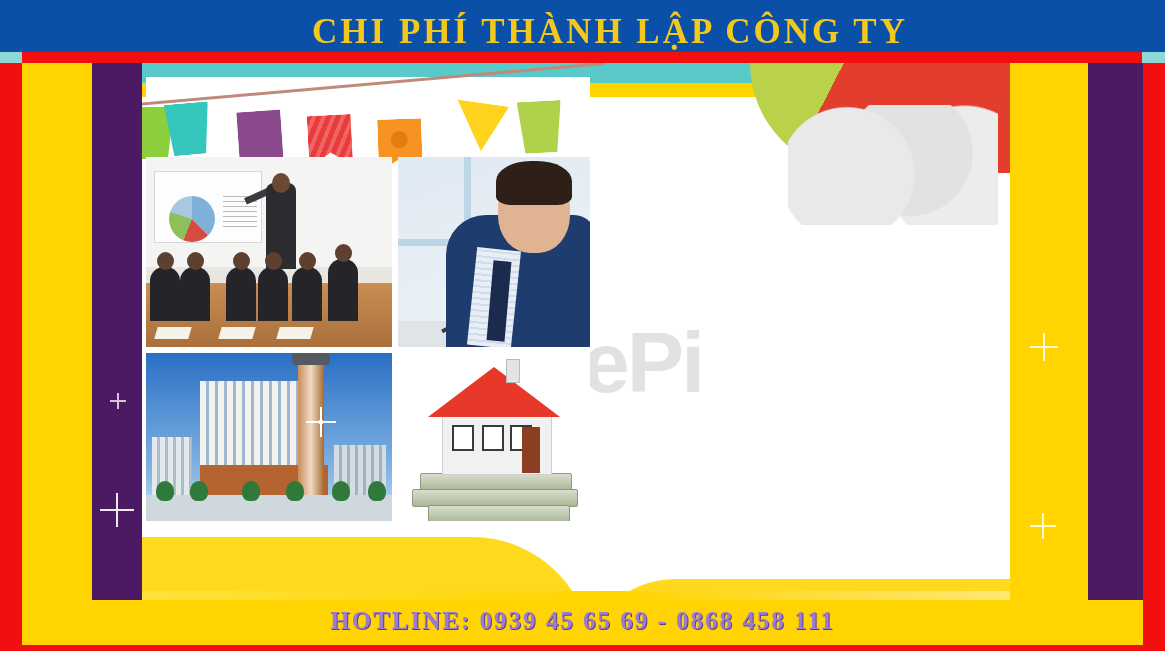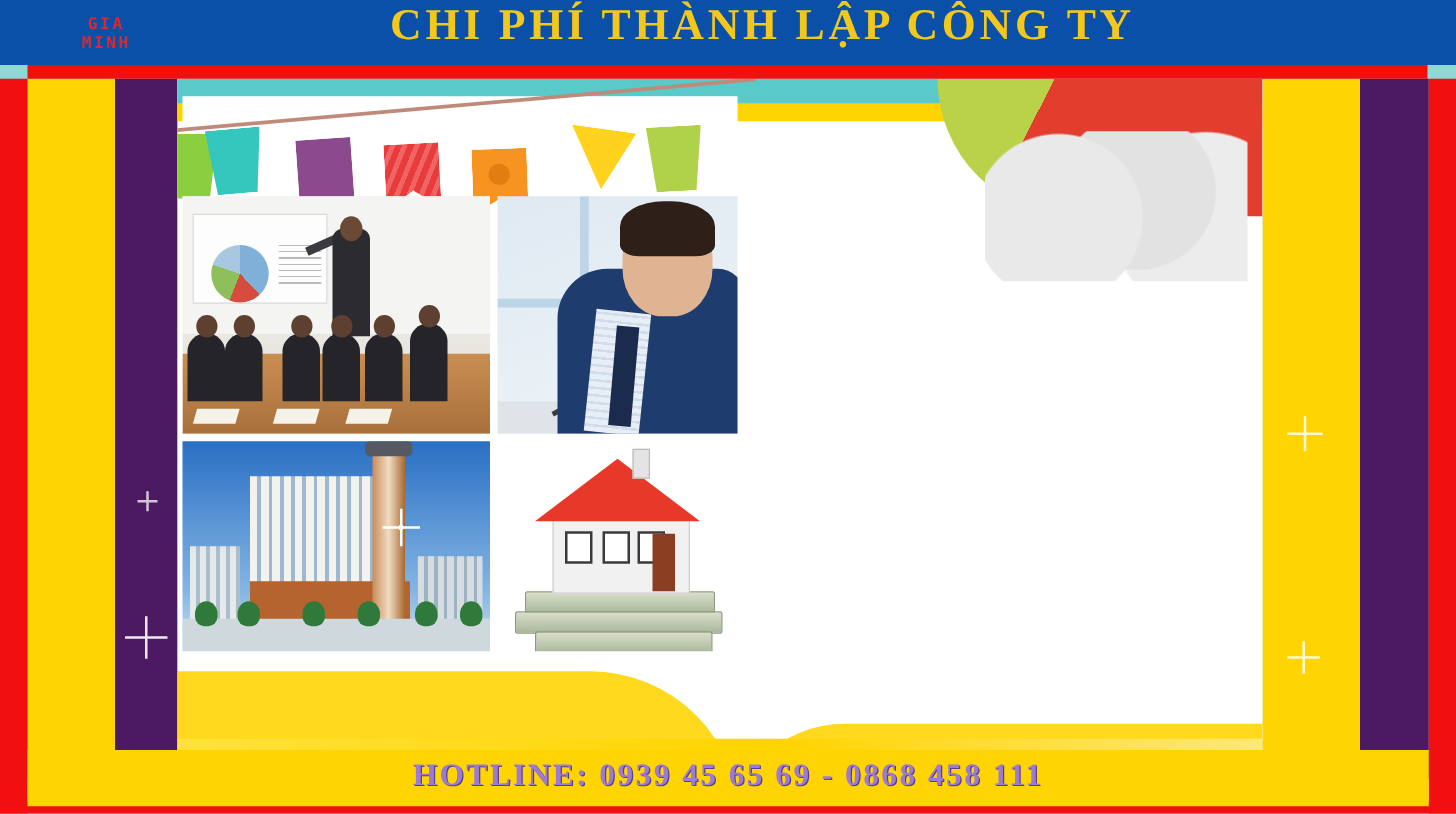--- a/index.html
+++ b/index.html
@@ -5,21 +5,21 @@
   html,body{margin:0;padding:0;background:#7fd8d4;}
   body{font-family:"Liberation Sans",sans-serif;}
   #poster{position:relative;width:1165px;height:651px;overflow:hidden;background:#8ed9d6;}
 
   
   .header{position:absolute;left:0;top:0;width:1165px;height:52px;background:#0b50a8;z-index:30;}
   .header-redline{position:absolute;left:22px;top:52px;width:1120px;height:11px;background:#f20f0f;z-index:31;}
   .logo{position:absolute;left:30px;top:8px;width:110px;height:40px;display:flex;flex-direction:column;
         align-items:center;justify-content:center;line-height:1.15;z-index:32;}
   .logo span{color:#e0262c;font-family:"DejaVu Sans Mono",monospace;font-weight:bold;font-size:13px;letter-spacing:2px;}
-  .header-title{position:absolute;left:160px;top:0;width:900px;height:52px;display:flex;align-items:flex-start;
+  .header-title{position:absolute;left:160px;top:0;width:900px;height:52px;display:flex;align-items:flex-end;
         justify-content:center;z-index:32;}
   .header-title span{color:#f3c81c;font-family:"Liberation Serif",serif;font-size:35px;font-weight:bold;
         letter-spacing:3px;white-space:nowrap;}
 
   
   .teal-bg{position:absolute;left:0;top:63px;width:1165px;height:588px;background:#8ed9d6;z-index:1;}
   .stripe-yellow-l{position:absolute;left:22px;top:63px;width:70px;height:560px;background:#ffd400;z-index:4;}
   .stripe-purple-l{position:absolute;left:92px;top:63px;width:50px;height:560px;background:#4c1a62;z-index:5;}
   .stripe-yellow-r{position:absolute;left:1010px;top:63px;width:78px;height:560px;background:#ffd400;z-index:4;}
   .stripe-purple-r{position:absolute;left:1088px;top:63px;width:55px;height:560px;background:#4c1a62;z-index:5;}
@@ -180,35 +180,32 @@
     <div class="spark" style="left:20px;top:270px;width:28px;height:28px;background:none;opacity:.85"></div>
     <div class="spark" style="left:20px;top:450px;width:26px;height:26px;opacity:.85"></div>
   </div>
   <div class="stripe-purple-r"></div>
   <div class="frame-red-left"></div>
   <div class="frame-red-right"></div>
   <div class="frame-red-bottom"></div>
 
   <div class="header"></div>
   <div class="header-redline"></div>
-  <div class="logo">
-    <span>GIA</span>
-    <span>MINH</span>
-  </div>
   <div class="header-title">
     <span>CHI PHÍ THÀNH LẬP CÔNG TY</span>
   </div>
 
   <div class="panel">
 
     <div class="arc-teal"></div>
     <div class="arc-yellow"></div>
     <div class="arc-right"></div>
     <div class="cloud"></div>
 
+    <div class="watermark">ePi</div>
 
     <div class="collage">
 
       <div class="bunting">
         <div class="bunt-string"></div>
         <div class="flag f-lgreen"></div>
         <div class="flag f-teal"></div>
         <div class="flag f-purple"></div>
         <div class="flag f-red"></div>
         <div class="flag f-orange">

